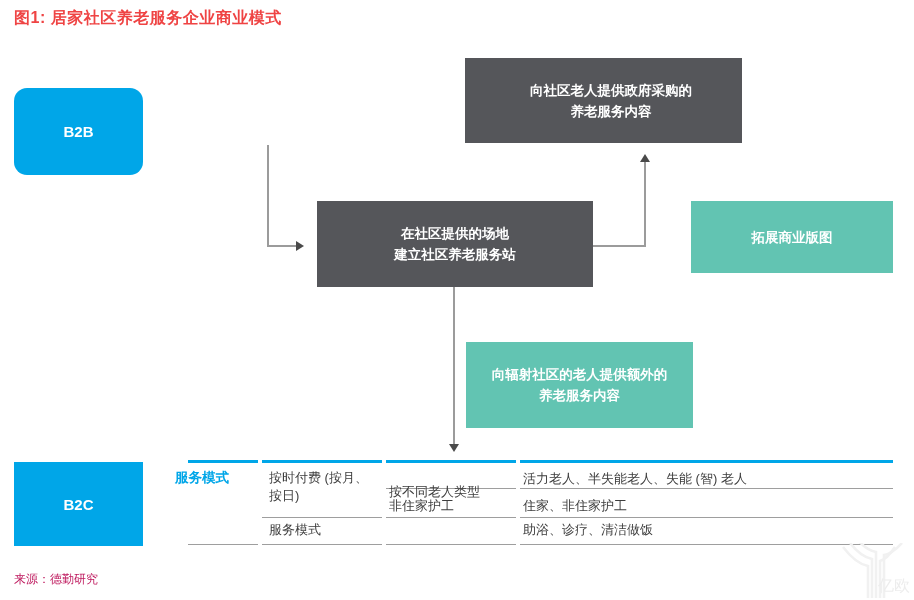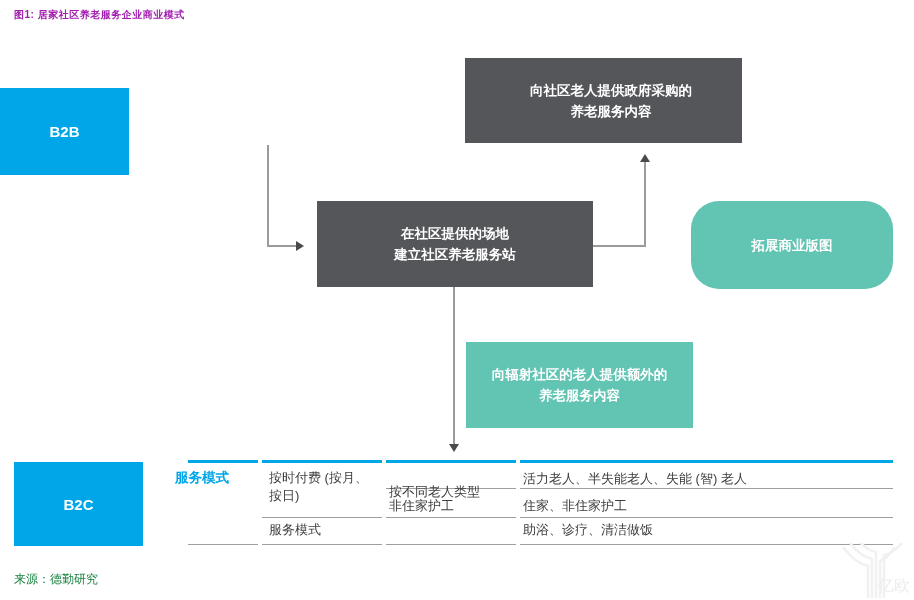--- a/index.html
+++ b/index.html
@@ -4,48 +4,48 @@
 <style>
   :root{
     --blue:#00a6e8;
     --dark:#55565a;
     --green:#62c4b2;
   }
   *{margin:0;padding:0;box-sizing:border-box;}
   body{background:#ffffff;font-family:"Liberation Sans","DejaVu Sans",sans-serif;}
   .canvas{position:relative;width:914px;height:600px;background:#ffffff;overflow:hidden;}
 
-  .title{position:absolute;left:14px;top:8px;font-size:10px;font-weight:bold;color:#a21caf;letter-spacing:.5px;}
+  .title{position:absolute;left:14px;top:8px;font-size:16px;font-weight:bold;color:#ef4444;letter-spacing:.5px;}
 
   .box{position:absolute;display:flex;flex-direction:column;align-items:center;justify-content:center;
        text-align:center;color:#ffffff;font-weight:bold;font-size:13.5px;line-height:21px;}
   .box-blue{background:var(--blue);font-size:15px;}
   .box-dark{background:var(--dark);}
   .box-green{background:var(--green);}
 
-  .b2b{left:0;top:88px;width:129px;height:87px;}
+  .b2b{left:14px;top:88px;width:129px;height:87px;border-radius:13px;}
   .gov{left:167px;top:59px;width:276px;height:86px;}
   .gov-provide{left:465px;top:58px;width:277px;height:85px;padding-left:15px;}
   .station{left:317px;top:201px;width:276px;height:86px;}
-  .expand{left:691px;top:201px;width:202px;height:88px;border-radius:28px;}
+  .expand{left:691px;top:201px;width:202px;height:72px;}
   .extra{left:466px;top:342px;width:227px;height:86px;}
   .b2c{left:14px;top:462px;width:129px;height:84px;}
 
   .conn{position:absolute;background:#9b9b9b;}
   .tri{position:absolute;width:0;height:0;}
   .tri-right{border-top:5px solid transparent;border-bottom:5px solid transparent;border-left:8px solid #4a4a4a;}
   .tri-up{border-left:5px solid transparent;border-right:5px solid transparent;border-bottom:8px solid #4a4a4a;}
   .tri-down{border-left:5px solid transparent;border-right:5px solid transparent;border-top:8px solid #4a4a4a;}
 
   .tline{position:absolute;height:1px;background:#9e9e9e;}
   .tblue{position:absolute;height:3px;background:var(--blue);}
   .tcell{position:absolute;font-size:13px;color:#3d3d3d;line-height:18px;}
   .thead{color:var(--blue);font-weight:bold;font-size:13.5px;}
 
-  .source{position:absolute;left:14px;top:571px;font-size:12px;color:#15803d;}
+  .source{position:absolute;left:14px;top:571px;font-size:12px;color:#be185d;}
 
   .watermark{position:absolute;left:842px;top:543px;}
 </style>
 </head>
 <body>
 
 <div class="canvas">
 
   <div class="title">图1: 居家社区养老服务企业商业模式</div>
 

